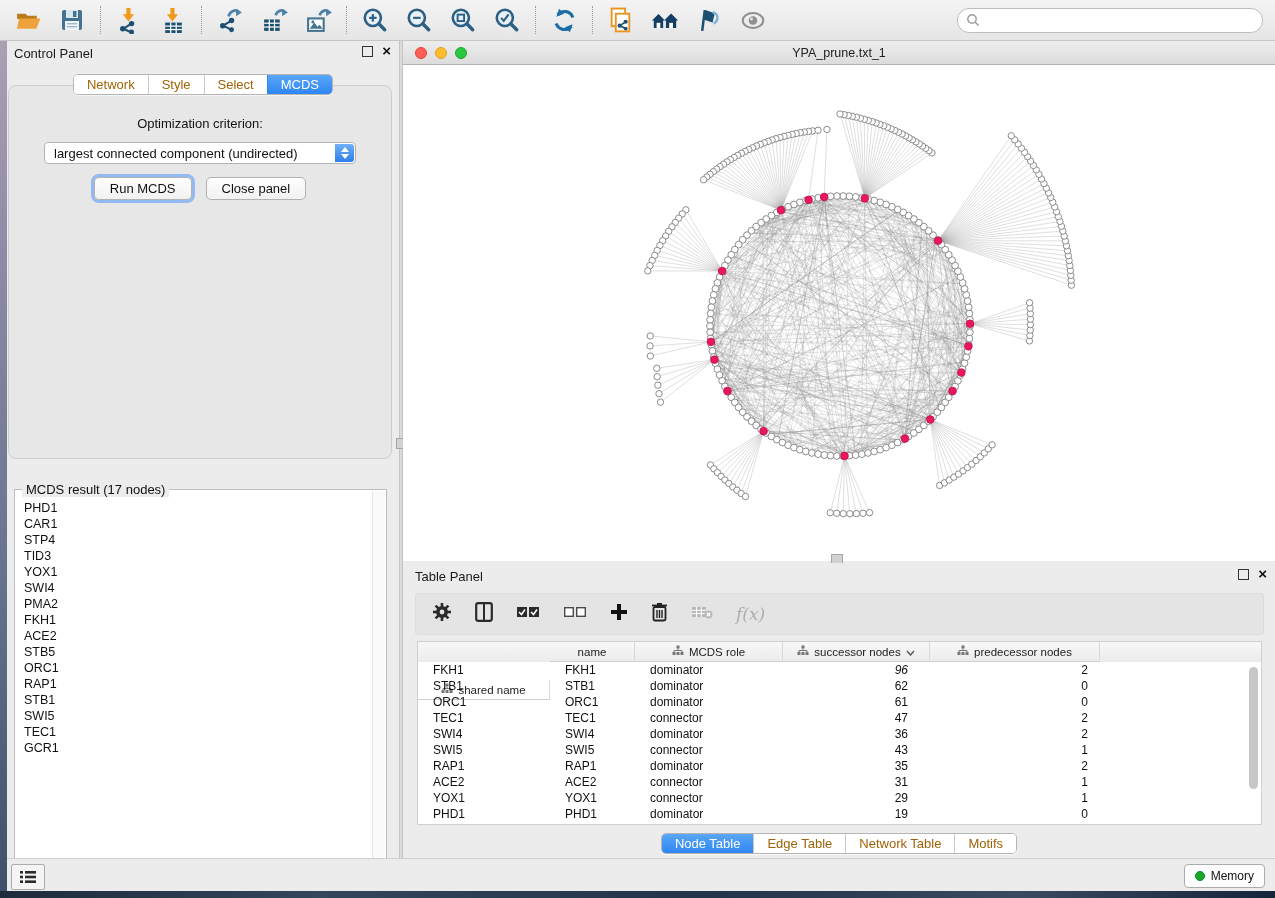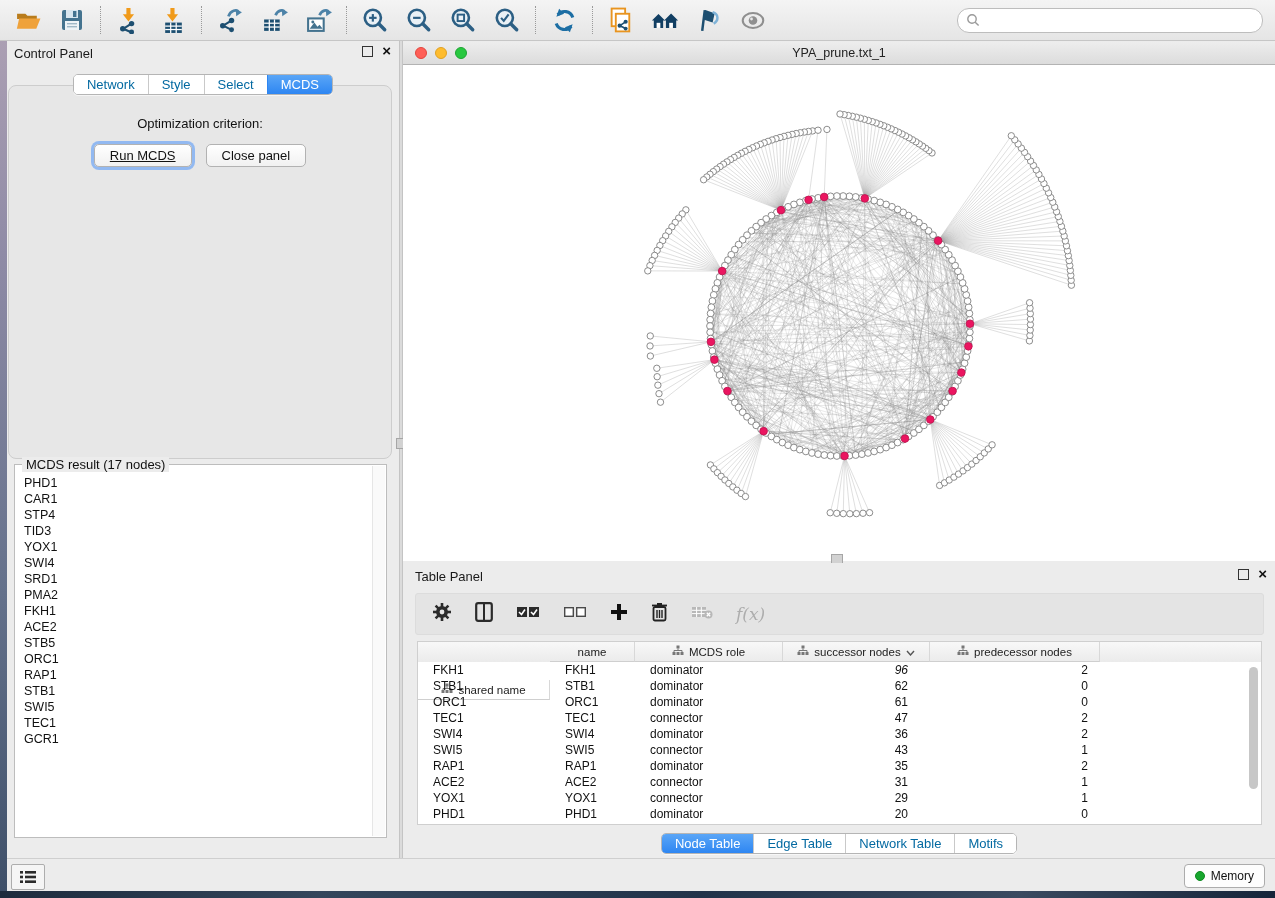--- a/index.html
+++ b/index.html
@@ -22,42 +22,42 @@
   .bottomstrip{position:absolute;left:0;top:891px;width:1275px;height:7px;
              background:linear-gradient(90deg,#1D2B3D,#34465C 25%,#22334A 55%,#3A4A60 80%,#16253A);}
   
   .cpanel{position:absolute;left:7px;top:40px;width:392px;height:818px;background:#ECECEC;}
   .panel-title{position:absolute;left:7px;top:6px;font-size:13px;color:#1a1a1a;}
   .panel-icons{position:absolute;right:8px;top:5px;display:flex;gap:9px;align-items:center;}
   .float-ico{width:9px;height:9px;border:1.5px solid #333;background:transparent;}
   .close-ico{font-size:15px;font-weight:700;color:#111;line-height:12px;}
   .seg{display:inline-flex;border:1px solid #B5B5B5;border-radius:5px;overflow:hidden;
        background:#fff;box-shadow:0 1px 0 rgba(255,255,255,.6);}
-  .seg .tab{padding:2px 13px;font-size:13px;color:#0369a1;border-left:1px solid #C9C9C9;background:#fff;}
+  .seg .tab{padding:2px 13px;font-size:13px;color:#a16207;border-left:1px solid #C9C9C9;background:#fff;}
   .seg .tab:first-child{border-left:none;}
   .seg .tab.active{background:linear-gradient(#5AA6F7,#2E86F2);color:#fff;border-left-color:#2E86F2;}
   #cp-tabs{position:absolute;left:0;right:0;top:34px;display:flex;justify-content:center;z-index:2;}
   .cp-box{position:absolute;left:1px;top:45px;width:382px;height:372px;background:#E7E7E7;
           border:1px solid #CDCDCD;border-radius:8px;}
   .opt-label{margin-top:30px;text-align:center;font-size:13px;color:#111;}
   .dropdown{position:relative;width:312px;height:22px;margin:11px auto 0;background:#fff;
             border:1px solid #B4B4B4;border-radius:4px;font-size:13px;color:#111;
             display:flex;align-items:center;padding-left:9px;box-sizing:border-box;}
   .dd-stepper{position:absolute;right:1px;top:1px;bottom:1px;width:19px;border-radius:0 3px 3px 0;
             background:linear-gradient(#6FB0F8,#2F7FE9);display:flex;flex-direction:column;
             align-items:center;justify-content:center;gap:2px;}
   .tri-up{width:0;height:0;border-left:4px solid transparent;border-right:4px solid transparent;
           border-bottom:5px solid #fff;}
   .tri-dn{width:0;height:0;border-left:4px solid transparent;border-right:4px solid transparent;
           border-top:5px solid #fff;}
   .btn-row{display:flex;justify-content:center;gap:14px;margin-top:13px;}
   .btn{background:linear-gradient(#FFFFFF,#F1F1F1);border:1px solid #B2B2B2;border-radius:5px;
        font-size:13px;color:#111;padding:3px 15px;font-family:inherit;}
-  .btn.focused{box-shadow:0 0 0 3px rgba(110,165,245,.7);text-decoration:underline;}
-  .mcds-box{position:absolute;left:7px;top:424px;width:371px;height:372px;border:1px solid #BDBDBD;
+  .btn.focused{box-shadow:0 0 0 3px rgba(110,165,245,.7);}
+  .mcds-box{position:absolute;left:7px;top:449px;width:371px;height:372px;border:1px solid #BDBDBD;
             background:#fff;}
   .mcds-label{position:absolute;top:-8px;left:7px;background:#ECECEC;padding:0 4px;font-size:13px;color:#111;}
   #mcds-list{position:absolute;left:1px;top:10px;right:14px;bottom:1px;overflow:hidden;padding-left:8px;}
   .mcds-item{font-size:12.5px;line-height:16px;color:#111;}
   .mcds-scroll{position:absolute;right:1px;top:1px;bottom:1px;width:12px;background:#FAFAFA;
                border-left:1px solid #E6E6E6;}
   
   .vdivider{position:absolute;left:399px;top:40px;width:4px;height:818px;background:#DBDBDB;
             border-left:1px solid #C4C4C4;border-right:1px solid #C4C4C4;box-sizing:border-box;}
   .vhandle{position:absolute;left:396px;top:438px;width:10px;height:9px;background:#D2D2D2;border:1px solid #A6A6A6;}
@@ -292,35 +292,41 @@
     <div id="cp-tabs">
         <div class="seg">
           <span class="tab">Network</span>
           <span class="tab">Style</span>
           <span class="tab">Select</span>
           <span class="tab active">MCDS</span>
         </div>
       </div>
     <div class="cp-box">
       <div class="opt-label">Optimization criterion:</div>
+      <div class="dropdown">
+        <span>largest connected component (undirected)</span>
+        <span class="dd-stepper">
+            <span class="tri-up"></span>
+            <span class="tri-dn"></span>
+          </span>
+      </div>
       <div class="btn-row">
         <button class="btn focused">Run MCDS</button>
         <button class="btn">Close panel</button>
       </div>
     </div>
     <div class="mcds-box">
       <span class="mcds-label">MCDS result (17 nodes)</span>
       <div id="mcds-list">
           <div class="mcds-item">PHD1</div>
           <div class="mcds-item">CAR1</div>
           <div class="mcds-item">STP4</div>
           <div class="mcds-item">TID3</div>
           <div class="mcds-item">YOX1</div>
           <div class="mcds-item">SWI4</div>
-          <div class="mcds-item">SRD1</div>
           <div class="mcds-item">PMA2</div>
           <div class="mcds-item">FKH1</div>
           <div class="mcds-item">ACE2</div>
           <div class="mcds-item">STB5</div>
           <div class="mcds-item">ORC1</div>
           <div class="mcds-item">RAP1</div>
           <div class="mcds-item">STB1</div>
           <div class="mcds-item">SWI5</div>
           <div class="mcds-item">TEC1</div>
           <div class="mcds-item">GCR1</div>
@@ -1530,21 +1536,21 @@
             <div class="td left" style="width: 132px;">YOX1</div>
             <div class="td left" style="width: 85px;">YOX1</div>
             <div class="td left" style="width: 148px;">connector</div>
             <div class="td right" style="width: 147px; padding-right: 22px;">29</div>
             <div class="td right" style="width: 170px; padding-right: 12px;">1</div>
           </div>
           <div class="tr">
             <div class="td left" style="width: 132px;">PHD1</div>
             <div class="td left" style="width: 85px;">PHD1</div>
             <div class="td left" style="width: 148px;">dominator</div>
-            <div class="td right" style="width: 147px; padding-right: 22px;">20</div>
+            <div class="td right" style="width: 147px; padding-right: 22px;">19</div>
             <div class="td right" style="width: 170px; padding-right: 12px;">0</div>
           </div>
         </div>
       <div class="tbl-scroll">
           <div class="tbl-thumb"></div>
         </div>
     </div>
     <div id="tp-tabs">
         <div class="seg">
           <span class="tab active">Node Table</span>

